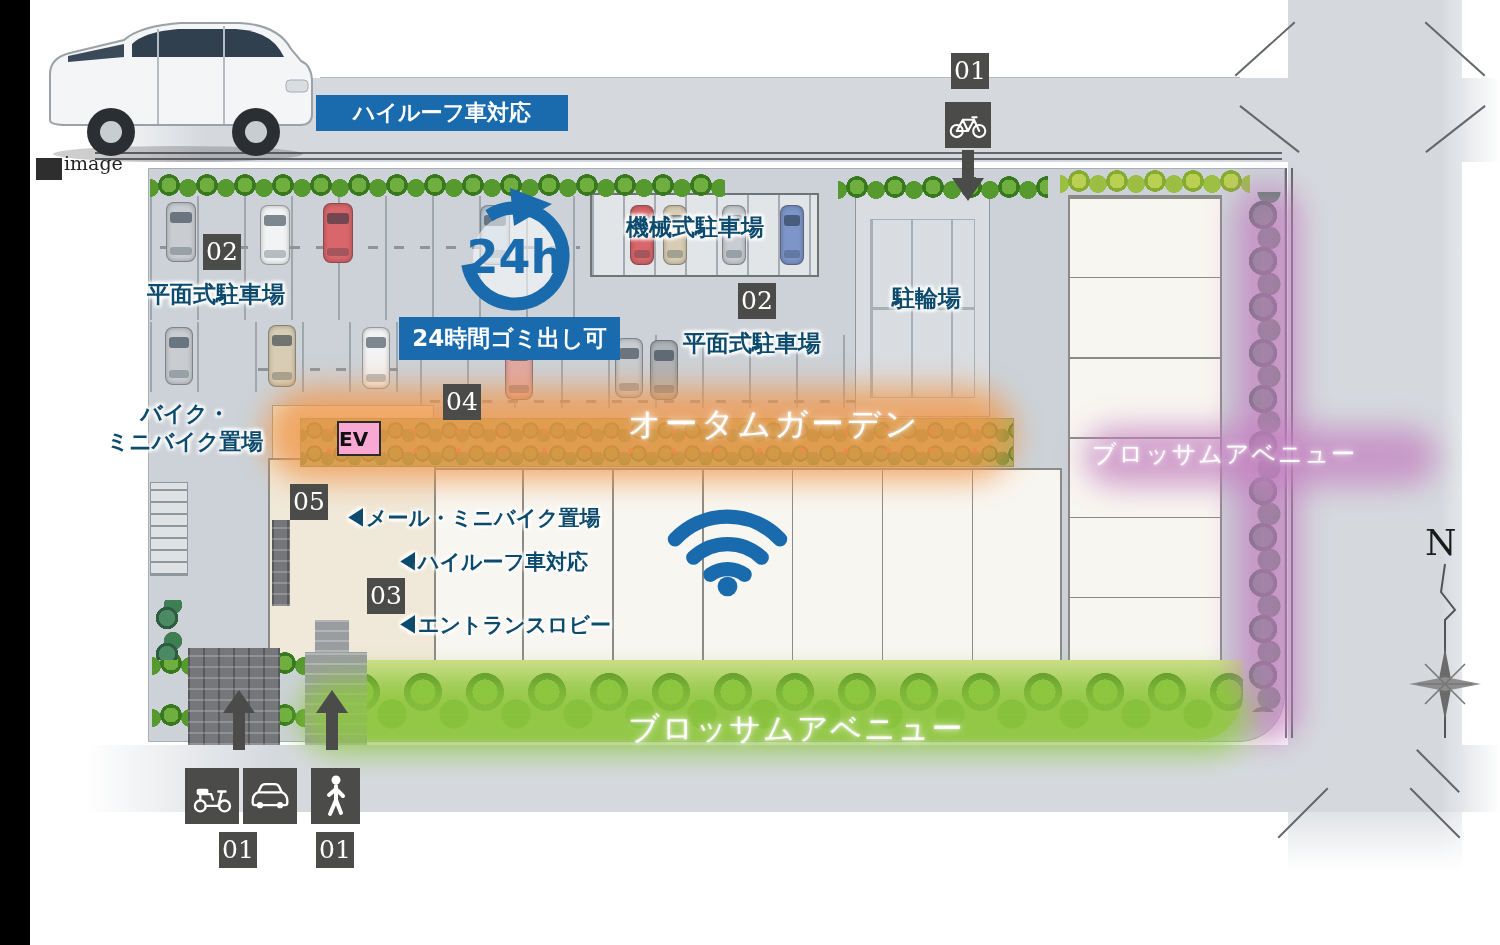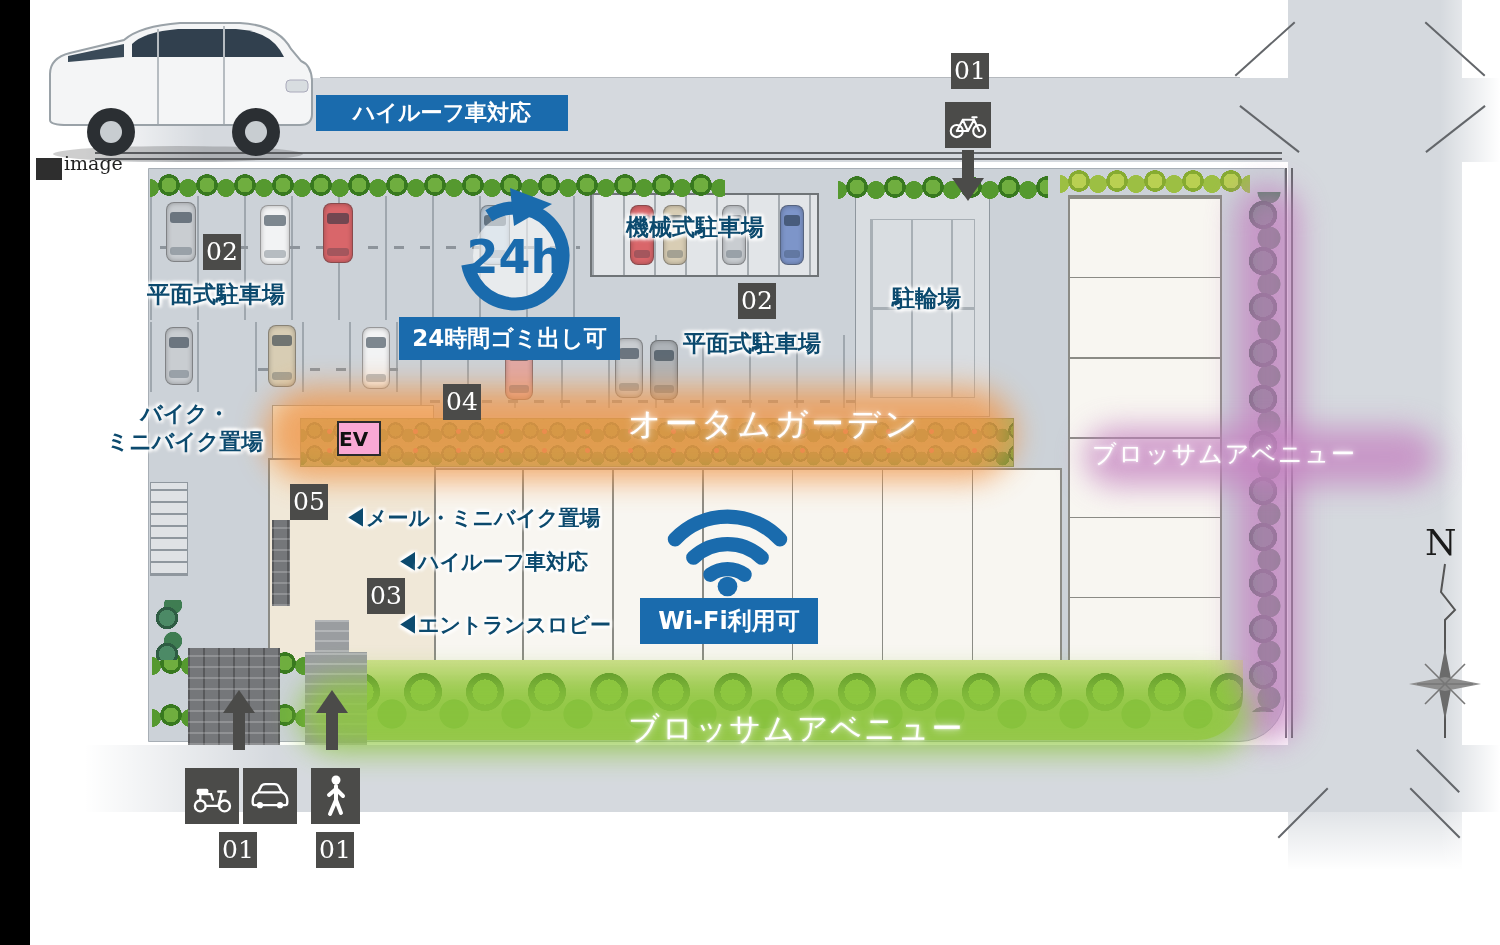--- a/index.html
+++ b/index.html
@@ -269,23 +269,20 @@
   </div>
 
   <svg class="abs" style="left:660px;top:492px;" width="135" height="105" viewBox="0 0 100 80">
     <g stroke="#1a6bad" stroke-width="11" fill="none" stroke-linecap="round">
       <path d="M10,36 A55,55 0 0 1 90,36"></path>
       <path d="M24,50 A38,38 0 0 1 76,50"></path>
       <path d="M37,63 A22,22 0 0 1 63,63"></path>
     </g>
     <circle cx="50" cy="72" r="7.5" fill="#1a6bad"></circle>
   </svg>
-  <div class="bluebox" style="left:640px;top:598px;width:178px;height:46px;font-size:24px;">
-    <span>Wi-Fi利用可</span>
-  </div>
 
   <div class="abs serif" style="left:1425px;top:522px;font-size:36px;color:#1a1a1a;">N</div>
   <svg class="abs" style="left:1400px;top:560px;" width="90" height="180" viewBox="0 0 90 180">
     <path d="M45,4 L41,32 L55,50 L45,60 L45,178" stroke="#555" fill="none" stroke-width="2"></path>
     <path d="M45,88 L52,124 L45,160 L38,124 Z" fill="#6b6b6b"></path>
     <path d="M9,124 L45,117 L81,124 L45,131 Z" fill="#8d8d8d"></path>
     <g stroke="#777" stroke-width="1.6">
       <path d="M25,104 L65,144 M65,104 L25,144 M17,124 L73,124"></path>
     </g>
   </svg>

